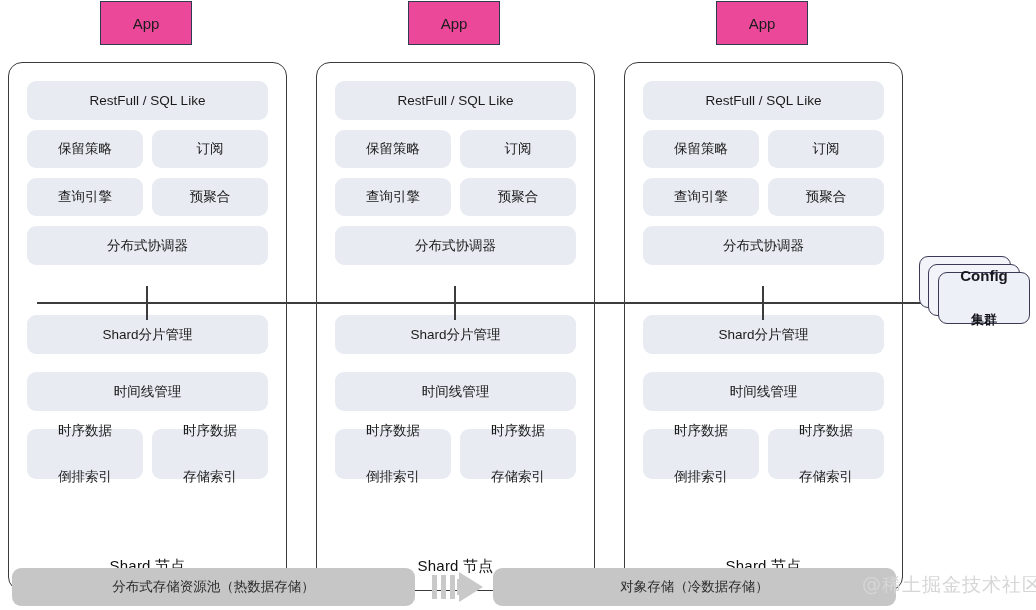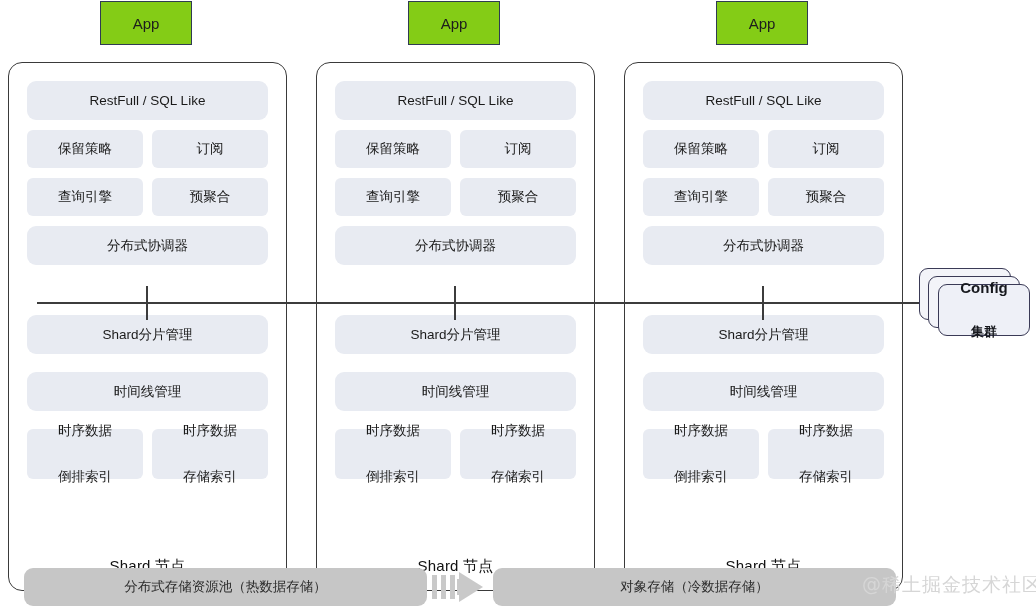--- a/index.html
+++ b/index.html
@@ -14,21 +14,21 @@
     overflow: hidden;
     font-family: "Liberation Sans", "DejaVu Sans", sans-serif;
     color: #1a1a1a;
   }
 
   
   .app-box {
     position: absolute;
     width: 92px;
     height: 44px;
-    background: #84cc16;
+    background: #ec4899;
     border: 1.4px solid #2f3b52;
     display: flex;
     align-items: center;
     justify-content: center;
     font-size: 15px;
     color: #1d1d1d;
     box-sizing: border-box;
   }
 
   
@@ -68,21 +68,20 @@
     margin-bottom: 10px;
   }
   .row2 {
     display: flex;
     justify-content: space-between;
     margin-bottom: 10px;
   }
   .row2 .pill {
     width: 116px;
     height: 38px;
-    border-radius: 6px;
   }
   .row2.tall .pill {
     height: 50px;
     flex-direction: column;
     justify-content: center;
     gap: 28px;
   }
   .spacer-md { height: 8px; }
 
   .card-title {
@@ -111,21 +110,21 @@
     width: 2.4px;
     background: #3c3c3c;
     top: 286px;
     height: 34px;
   }
 
   
   .config-stack {
     position: absolute;
     left: 919px;
-    top: 268px;
+    top: 256px;
     width: 112px;
     height: 76px;
   }
   .config-sheet {
     position: absolute;
     width: 92px;
     height: 52px;
     border: 1.3px solid #3a3a56;
     border-radius: 9px;
     background: #f3f4f9;
@@ -161,21 +160,21 @@
     height: 38px;
     background: #c6c6c6;
     border-radius: 9px;
     display: flex;
     align-items: center;
     justify-content: center;
     font-size: 13.5px;
     color: #2c2c2c;
     box-sizing: border-box;
   }
-  .storage-hot  { left: 24px;  top: 568px; width: 403px; }
+  .storage-hot  { left: 12px;  top: 568px; width: 403px; }
   .storage-cold { left: 493px; top: 568px; width: 403px; }
 
   .flow-arrow {
     position: absolute;
     left: 432px;
     top: 570px;
     width: 62px;
     height: 34px;
   }
   .flow-arrow .bar {

